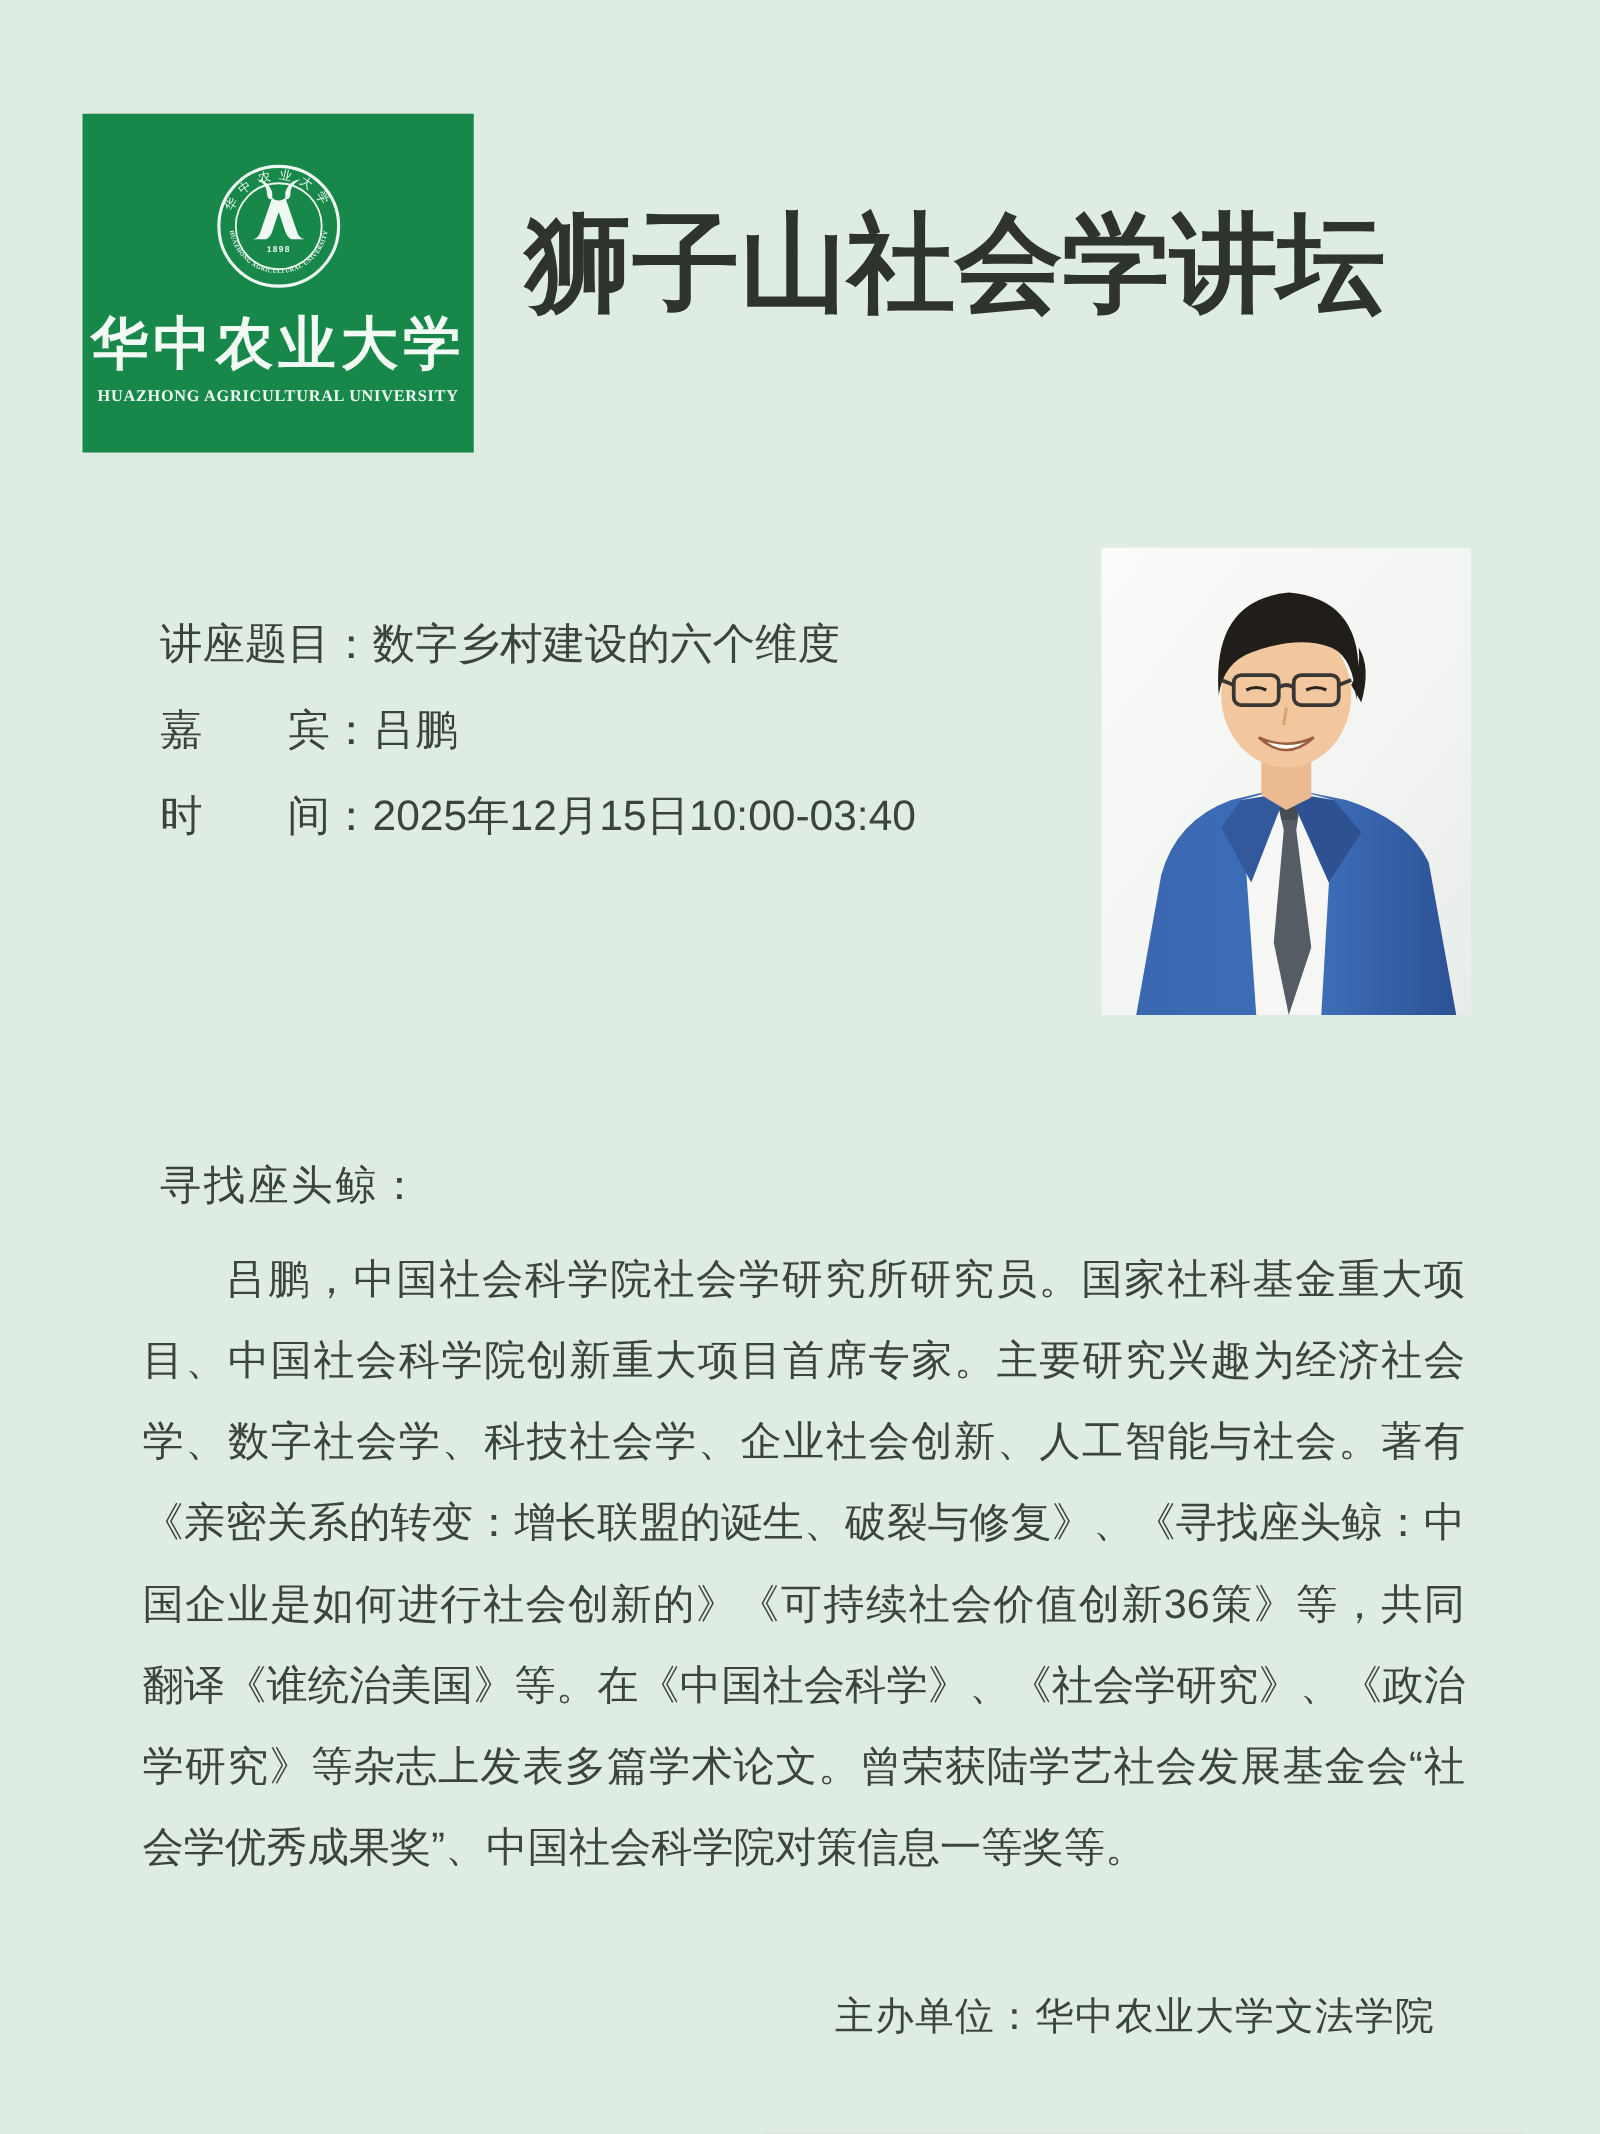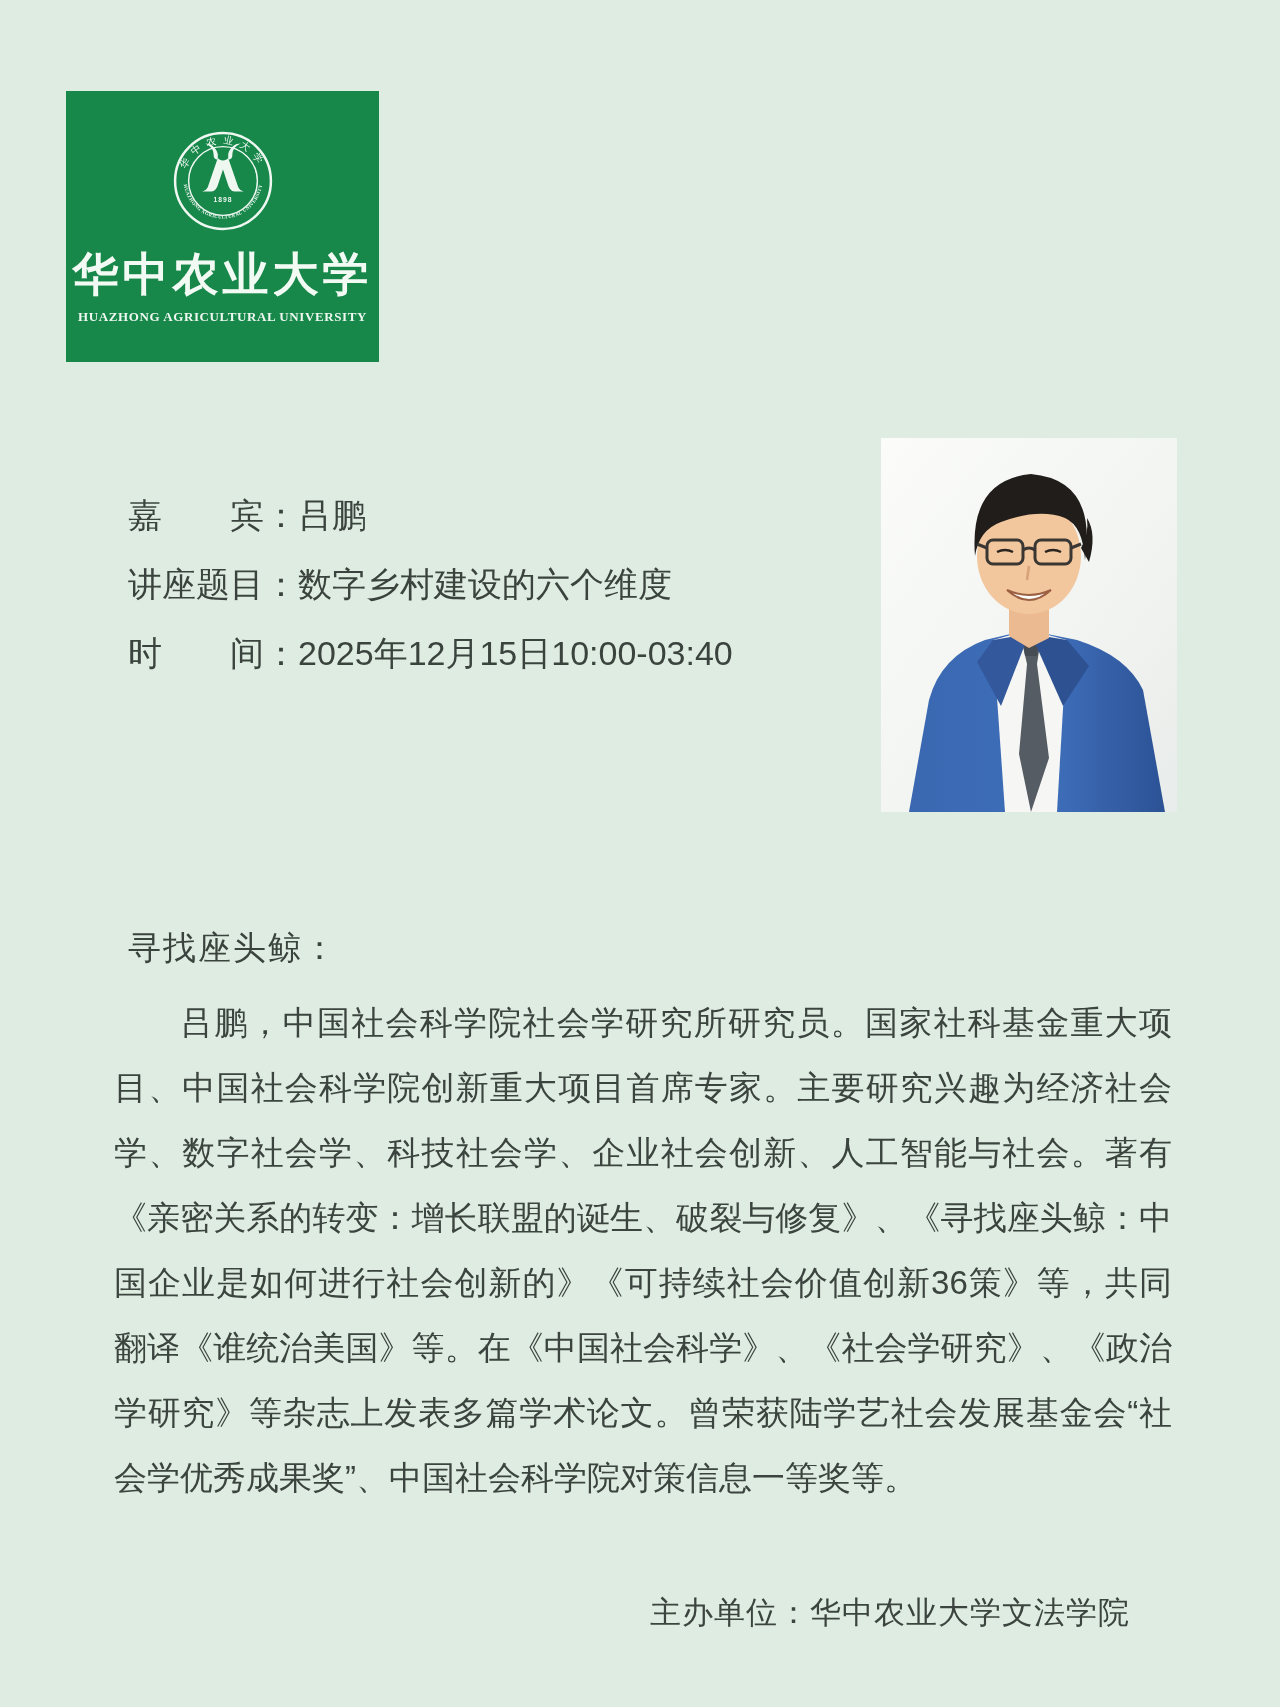--- a/index.html
+++ b/index.html
@@ -45,21 +45,21 @@
     font-size:33px; color:#3a433d; font-family:"DejaVu Serif", serif;
     letter-spacing:2px;
   }
   .bio-paragraph {
     position:absolute; left:114px; top:990px; width:1058px;
     font-size:33px; line-height:65px; color:#3b443e;
     text-align:justify; text-indent:2em;
   }
   
   .organizer {
-    position:absolute; left:650px; top:1592px;
+    position:absolute; left:668px; top:1592px;
     font-size:31px; color:#3b443e; letter-spacing:1px; white-space:nowrap;
   }
 </style>
 </head>
 <body>
 
 <div class="poster">
 
   <div class="logo-block">
     <svg class="emblem" viewBox="0 0 96 96">
@@ -80,27 +80,28 @@
         <path d="M53,22 C55,15 60,12 65,12 C60,14 57,18 57,23 C57,26 55,28 53,27 Z"></path>
         <path d="M43,26 C45,29 51,29 53,26 L62,52 C63,56 66,58 69,58 L59,58 C56,58 54,55 53,52 L48,37 L43,52 C42,55 40,58 37,58 L27,58 C30,58 33,56 34,52 Z"></path>
       </g>
       <path d="M48,41 L44,53 L52,53 Z" fill="#17874a"></path>
       <text x="48" y="68" text-anchor="middle" font-size="6.5" letter-spacing="1" fill="#eef8f1" font-weight="bold">1898</text>
     </svg>
     <div class="cn-name">华中农业大学</div>
     <div class="en-name">HUAZHONG AGRICULTURAL UNIVERSITY</div>
   </div>
 
+  <div class="forum-title">狮子山社会学讲坛</div>
 
   <div class="details">
     <div class="detail-row">
-      <span class="detail-label">嘉　　宾：</span><span class="detail-value">吕鹏</span>
+      <span class="detail-label">讲座题目：</span><span class="detail-value">数字乡村建设的六个维度</span>
     </div>
     <div class="detail-row">
-      <span class="detail-label">讲座题目：</span><span class="detail-value">数字乡村建设的六个维度</span>
+      <span class="detail-label">嘉　　宾：</span><span class="detail-value">吕鹏</span>
     </div>
     <div class="detail-row">
       <span class="detail-label">时　　间：</span><span class="detail-value">2025年12月15日10:00-03:40</span>
     </div>
   </div>
 
   <div class="photo">
     <svg width="296" height="374" viewBox="0 0 296 374">
       <defs>
         <linearGradient id="bgGrad" x1="0" y1="0" x2="1" y2="1">

